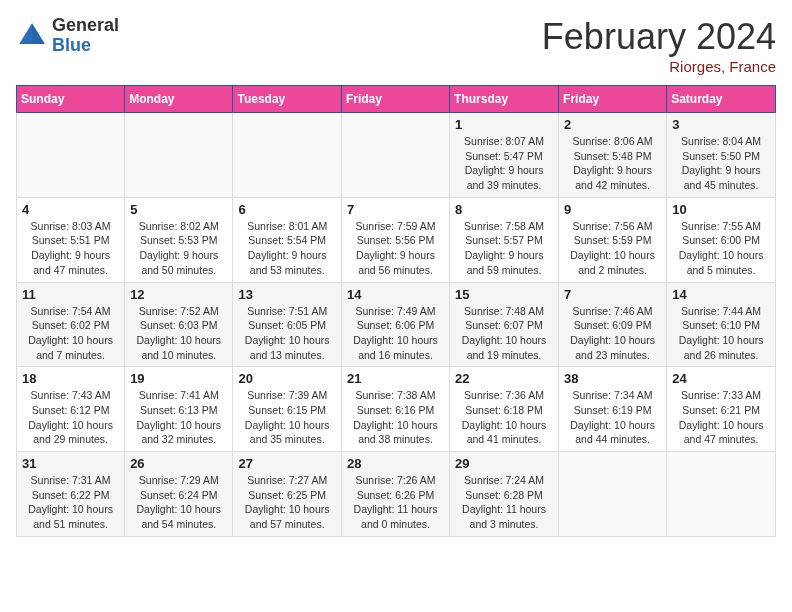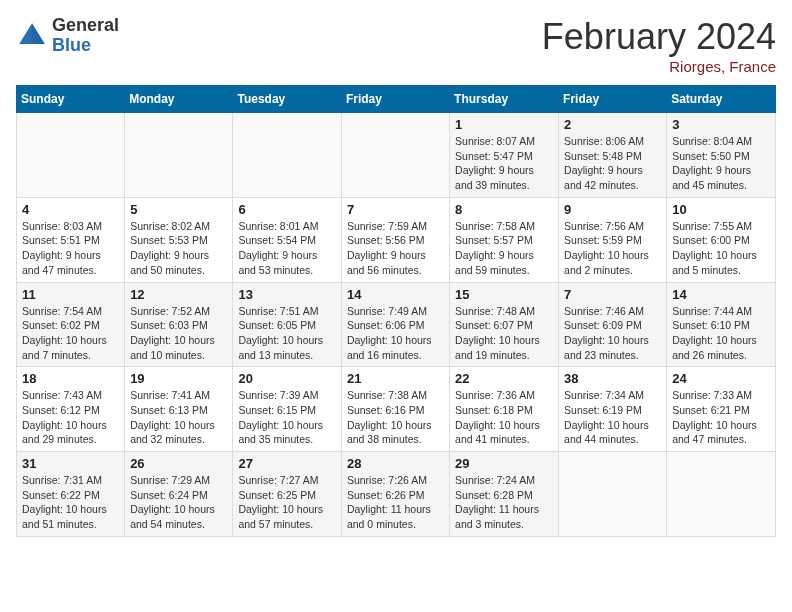--- a/index.html
+++ b/index.html
@@ -41,21 +41,21 @@
     .location {
       font-size: 15px;
       color: #7f1d1d;
     }
     table {
       width: 100%;
       border-collapse: collapse;
       font-size: 11px;
     }
     thead tr {
-      background-color: #0369a1;
+      background-color: #ec4899;
       color: #fff;
     }
     thead th {
       padding: 6px 4px;
       text-align: left;
       font-weight: bold;
       font-size: 12px;
       border: 1px solid #1a5da0;
     }
     tbody tr {
@@ -78,20 +78,21 @@
       font-weight: bold;
       font-size: 13px;
       display: block;
       margin-bottom: 2px;
       color: #222;
     }
     .day-info {
       color: #333;
       line-height: 1.4;
       font-size: 10.5px;
+      text-align: center;
     }
     .empty-cell {
       background: #f9f9f9;
     }
   </style>
 </head>
 <body>
 
 <div class="header">
   <div class="logo">

